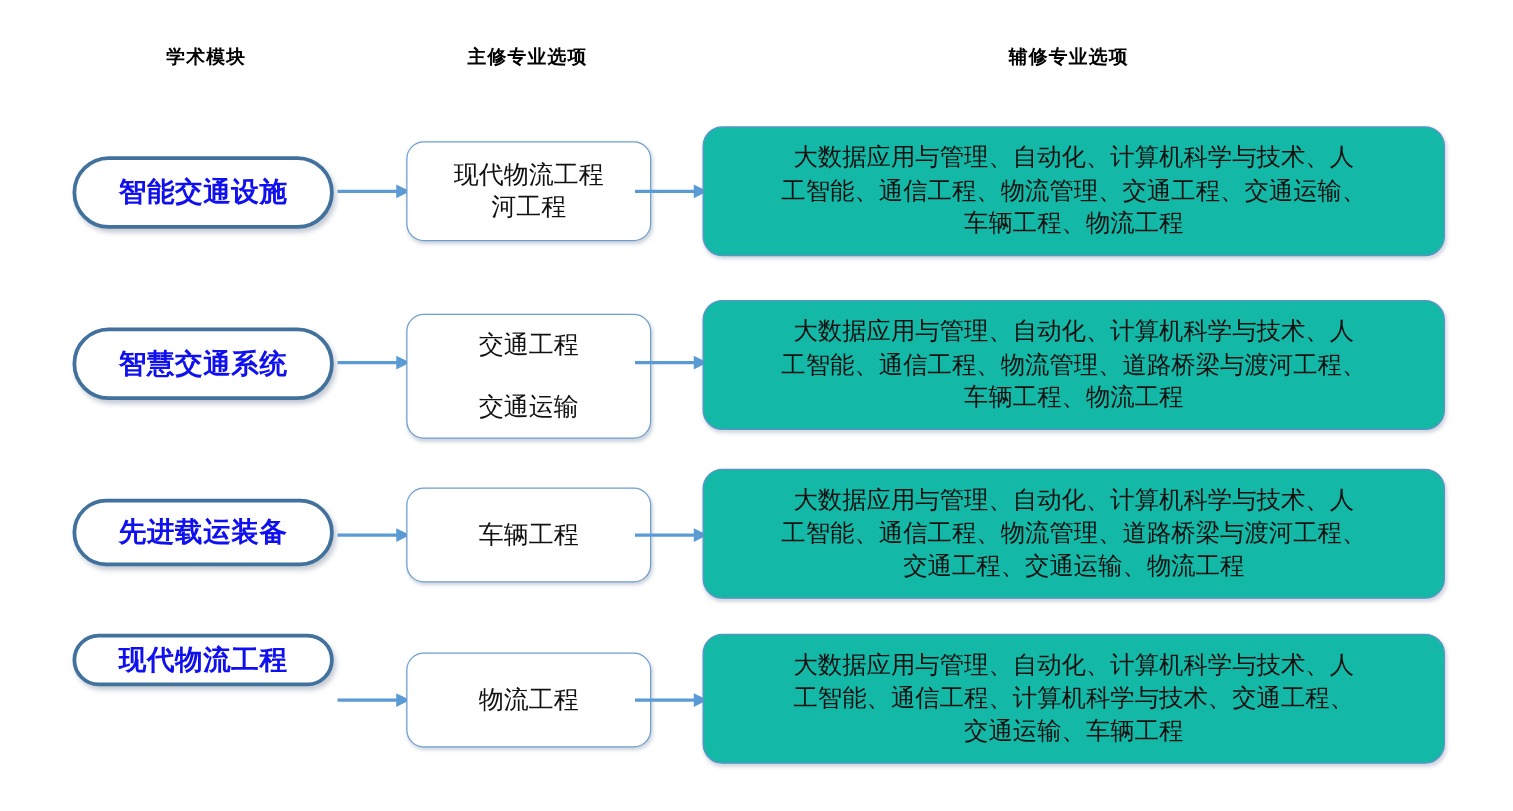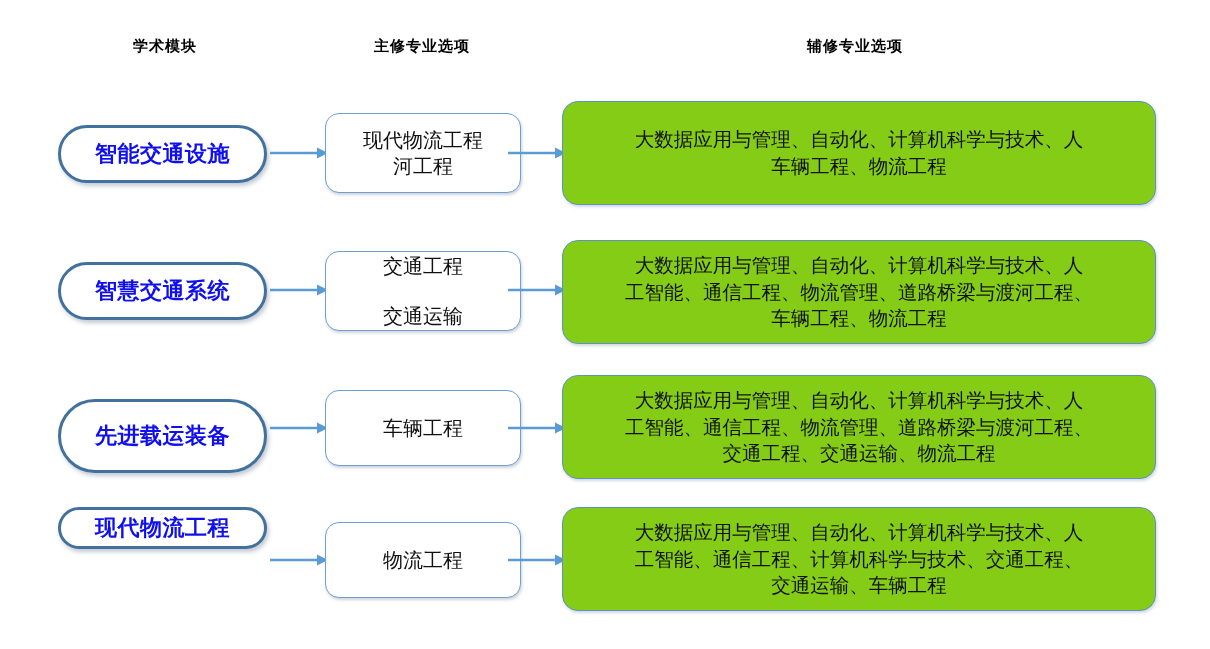--- a/index.html
+++ b/index.html
@@ -90,21 +90,21 @@
   }
 
   
   .minor-box {
     position: absolute;
     left: 562px;
     width: 594px;
     box-sizing: border-box;
     border: 1.6px solid #5b93c9;
     border-radius: 16px;
-    background: #84cc16;
+    background: #14b8a6;
     display: flex;
     flex-direction: column;
     align-items: center;
     justify-content: center;
     padding: 4px 10px;
     box-shadow: 1px 2px 3px rgba(80,100,130,0.26);
   }
   .minor-box .line {
     font-size: 19.5px;
     color: #111111;
@@ -149,51 +149,52 @@
           <div class="line">河工程</div>
         </div>
         <div class="arrow arrow-b" style="top: 146px;">
           <svg width="58" height="14" viewBox="0 0 58 14">
             <line x1="0" y1="7" x2="48" y2="7" stroke="#5b9bd5" stroke-width="2.6"></line>
             <polygon points="47,1.5 58,7 47,12.5" fill="#5b9bd5"></polygon>
           </svg>
         </div>
         <div class="minor-box" style="top: 101px; height: 104px;">
           <div class="line">大数据应用与管理、自动化、计算机科学与技术、人</div>
+          <div class="line">工智能、通信工程、物流管理、交通工程、交通运输、</div>
           <div class="line">车辆工程、物流工程</div>
         </div>
       </div>
       <div class="row">
         <div class="module-pill" style="top: 262px; height: 58px;">
           <span class="label">智慧交通系统</span>
         </div>
         <div class="arrow arrow-a" style="top: 283px;">
           <svg width="58" height="14" viewBox="0 0 58 14">
             <line x1="0" y1="7" x2="48" y2="7" stroke="#5b9bd5" stroke-width="2.6"></line>
             <polygon points="47,1.5 58,7 47,12.5" fill="#5b9bd5"></polygon>
           </svg>
         </div>
-        <div class="major-box" style="top: 251px; height: 80px; gap: 24px;">
+        <div class="major-box" style="top: 251px; height: 100px; gap: 24px;">
           <div class="line">交通工程</div>
           <div class="line">交通运输</div>
         </div>
         <div class="arrow arrow-b" style="top: 283px;">
           <svg width="58" height="14" viewBox="0 0 58 14">
             <line x1="0" y1="7" x2="48" y2="7" stroke="#5b9bd5" stroke-width="2.6"></line>
             <polygon points="47,1.5 58,7 47,12.5" fill="#5b9bd5"></polygon>
           </svg>
         </div>
         <div class="minor-box" style="top: 240px; height: 104px;">
           <div class="line">大数据应用与管理、自动化、计算机科学与技术、人</div>
           <div class="line">工智能、通信工程、物流管理、道路桥梁与渡河工程、</div>
           <div class="line">车辆工程、物流工程</div>
         </div>
       </div>
       <div class="row">
-        <div class="module-pill" style="top: 399px; height: 74px;">
+        <div class="module-pill" style="top: 399px; height: 54px;">
           <span class="label">先进载运装备</span>
         </div>
         <div class="arrow arrow-a" style="top: 421px;">
           <svg width="58" height="14" viewBox="0 0 58 14">
             <line x1="0" y1="7" x2="48" y2="7" stroke="#5b9bd5" stroke-width="2.6"></line>
             <polygon points="47,1.5 58,7 47,12.5" fill="#5b9bd5"></polygon>
           </svg>
         </div>
         <div class="major-box" style="top: 390px; height: 76px;">
           <div class="line">车辆工程</div>

